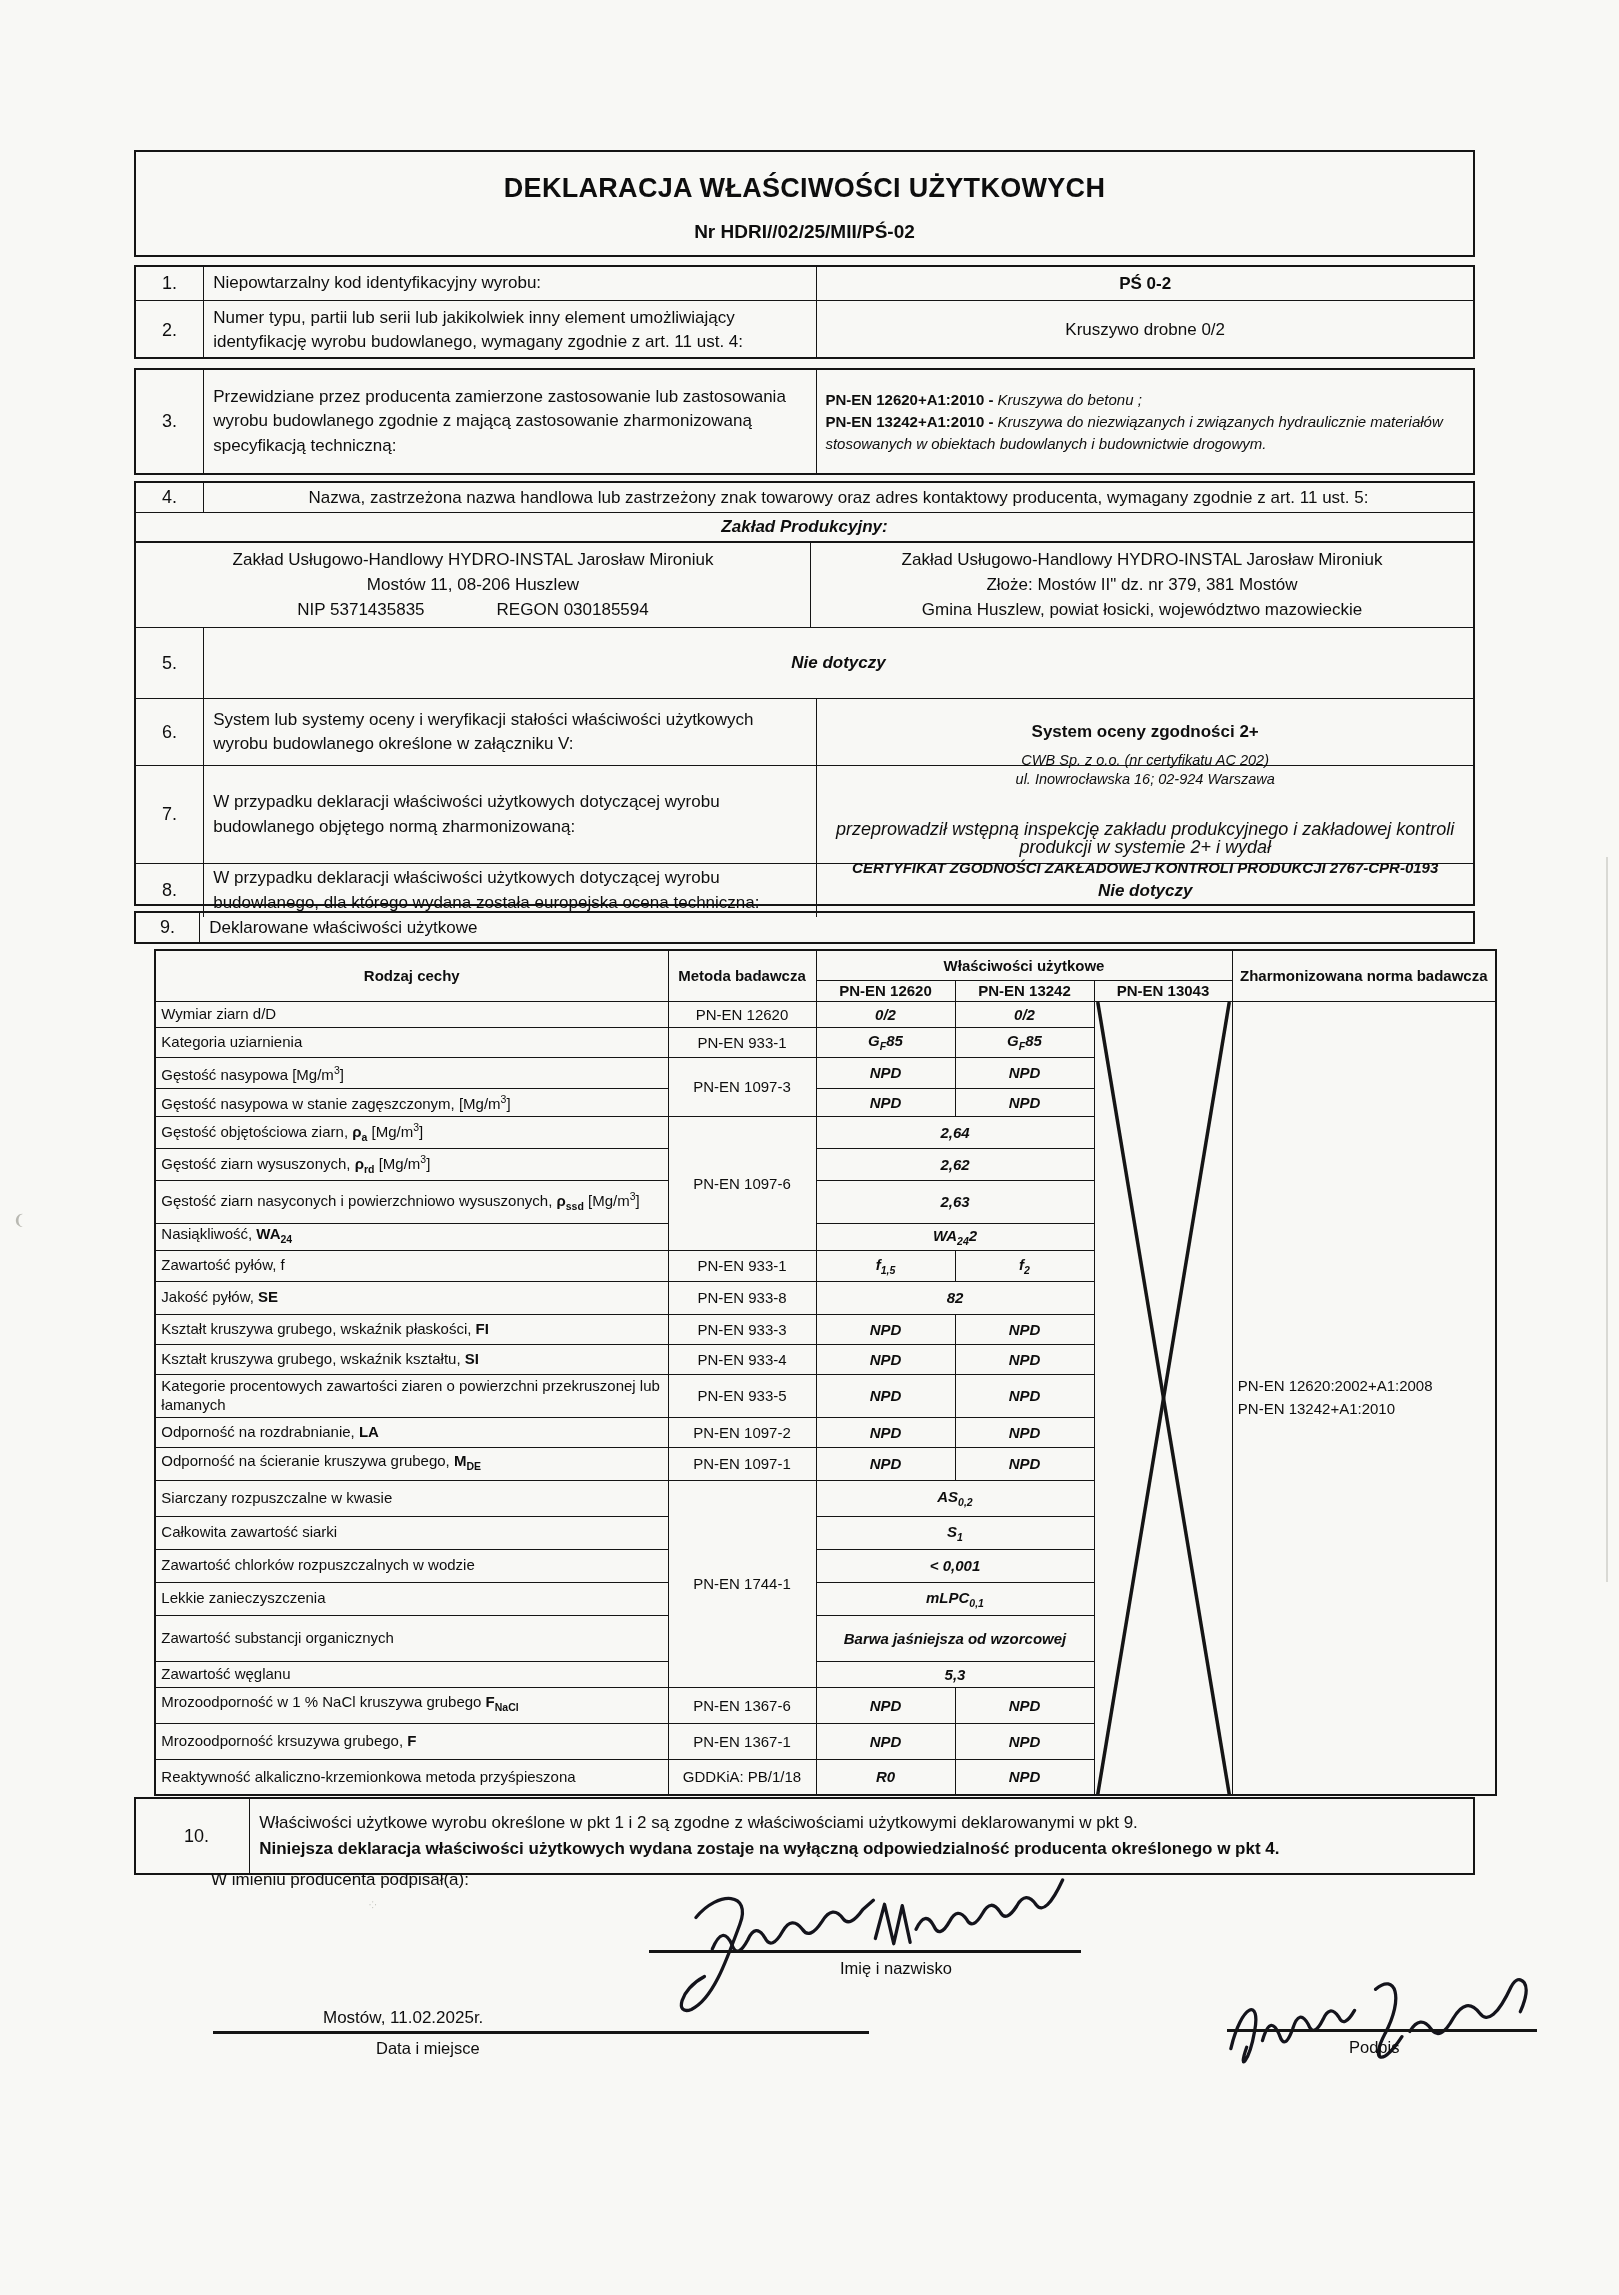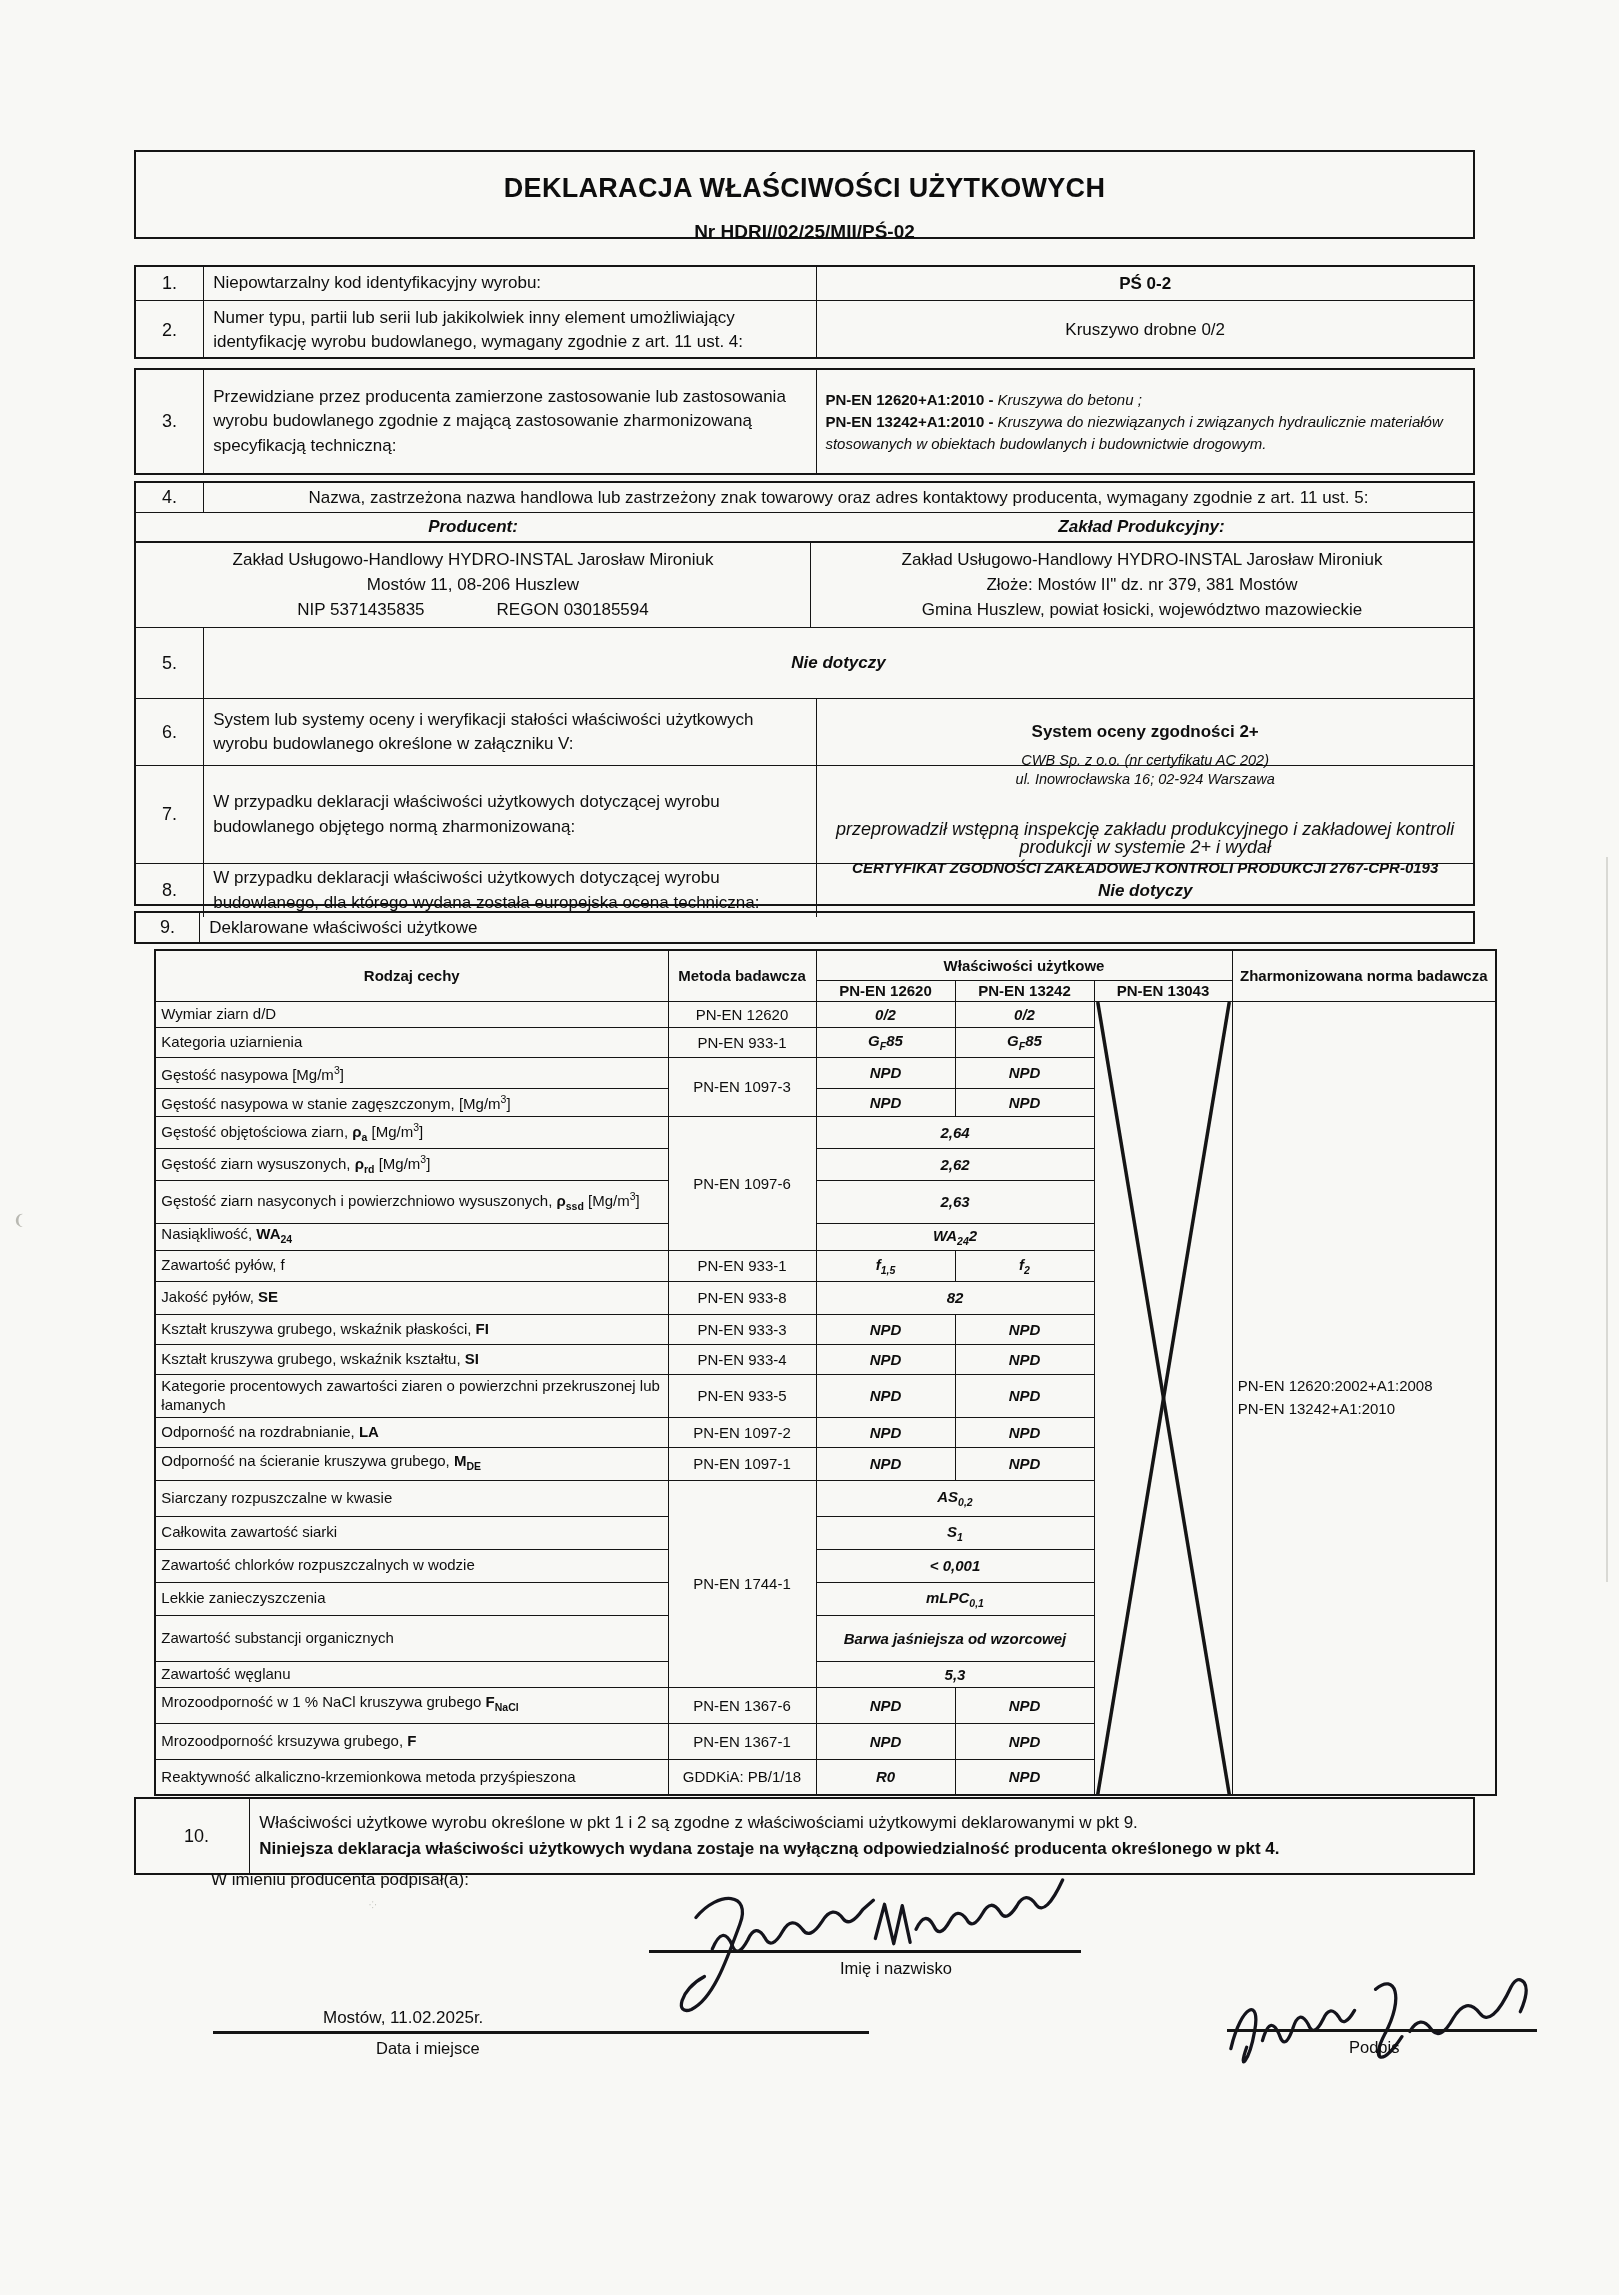--- a/index.html
+++ b/index.html
@@ -11,21 +11,21 @@
   }
   .box{position:absolute;left:134px;width:1341px;border:2px solid #151515;box-sizing:border-box;}
   .flexrow{display:flex;align-items:stretch;}
   .numcell{flex:0 0 67px;border-right:1.3px solid #151515;display:flex;align-items:center;justify-content:center;font-size:18px;}
   .numcell.wide{flex:0 0 105px;padding-left:8px;}
   .labelcell{flex:0 0 594px;border-right:1.3px solid #151515;padding:5.3px 9.2px;font-size:17px;line-height:24.4px;display:flex;flex-direction:column;justify-content:center;}
   .valuecell{flex:1 1 auto;display:flex;flex-direction:column;align-items:center;justify-content:center;text-align:center;font-size:17px;padding:4px 6.6px;}
   .bold{font-weight:bold;}
   .bolditalic{font-weight:bold;font-style:italic;}
   
-  #title-box{top:150px;height:89px;text-align:center;}
+  #title-box{top:150px;height:107px;text-align:center;}
   .doc-title{font-size:27px;font-weight:bold;letter-spacing:0.3px;margin-top:21px;}
   .doc-number{font-size:19px;font-weight:bold;margin-top:17px;}
   
   #box-12{top:265px;height:94px;}
   #row1{height:33px;border-bottom:1.3px solid #151515;}
   #row2{height:58px;}
   
   #box-3{top:368px;height:107px;}
   #box-3 .labelcell{justify-content:center;}
   .norm-line{font-size:15px;line-height:22px;text-align:left;width:100%;}
@@ -124,21 +124,20 @@
       </div>
     </div>
   </div>
 
   <div class="box" id="box-48">
     <div class="flexrow" id="row4">
       <div class="numcell" style="border-right:1.3px solid #151515;">4.</div>
       <div class="r4label">Nazwa, zastrzeżona nazwa handlowa lub zastrzeżony znak towarowy oraz adres kontaktowy producenta, wymagany zgodnie z art. 11 ust. 5:</div>
     </div>
     <div class="flexrow" id="prod-heads">
-      <div class="halfL">Producent:</div>
       <div class="halfR">Zakład Produkcyjny:</div>
     </div>
     <div class="flexrow" id="prod-block">
       <div class="prodcolL">
         <div>Zakład Usługowo-Handlowy HYDRO-INSTAL Jarosław Mironiuk</div>
         <div>Mostów 11, 08-206 Huszlew</div>
         <div class="nipline">
           <span>NIP 5371435835</span>
           <span>REGON 030185594</span>
         </div>

